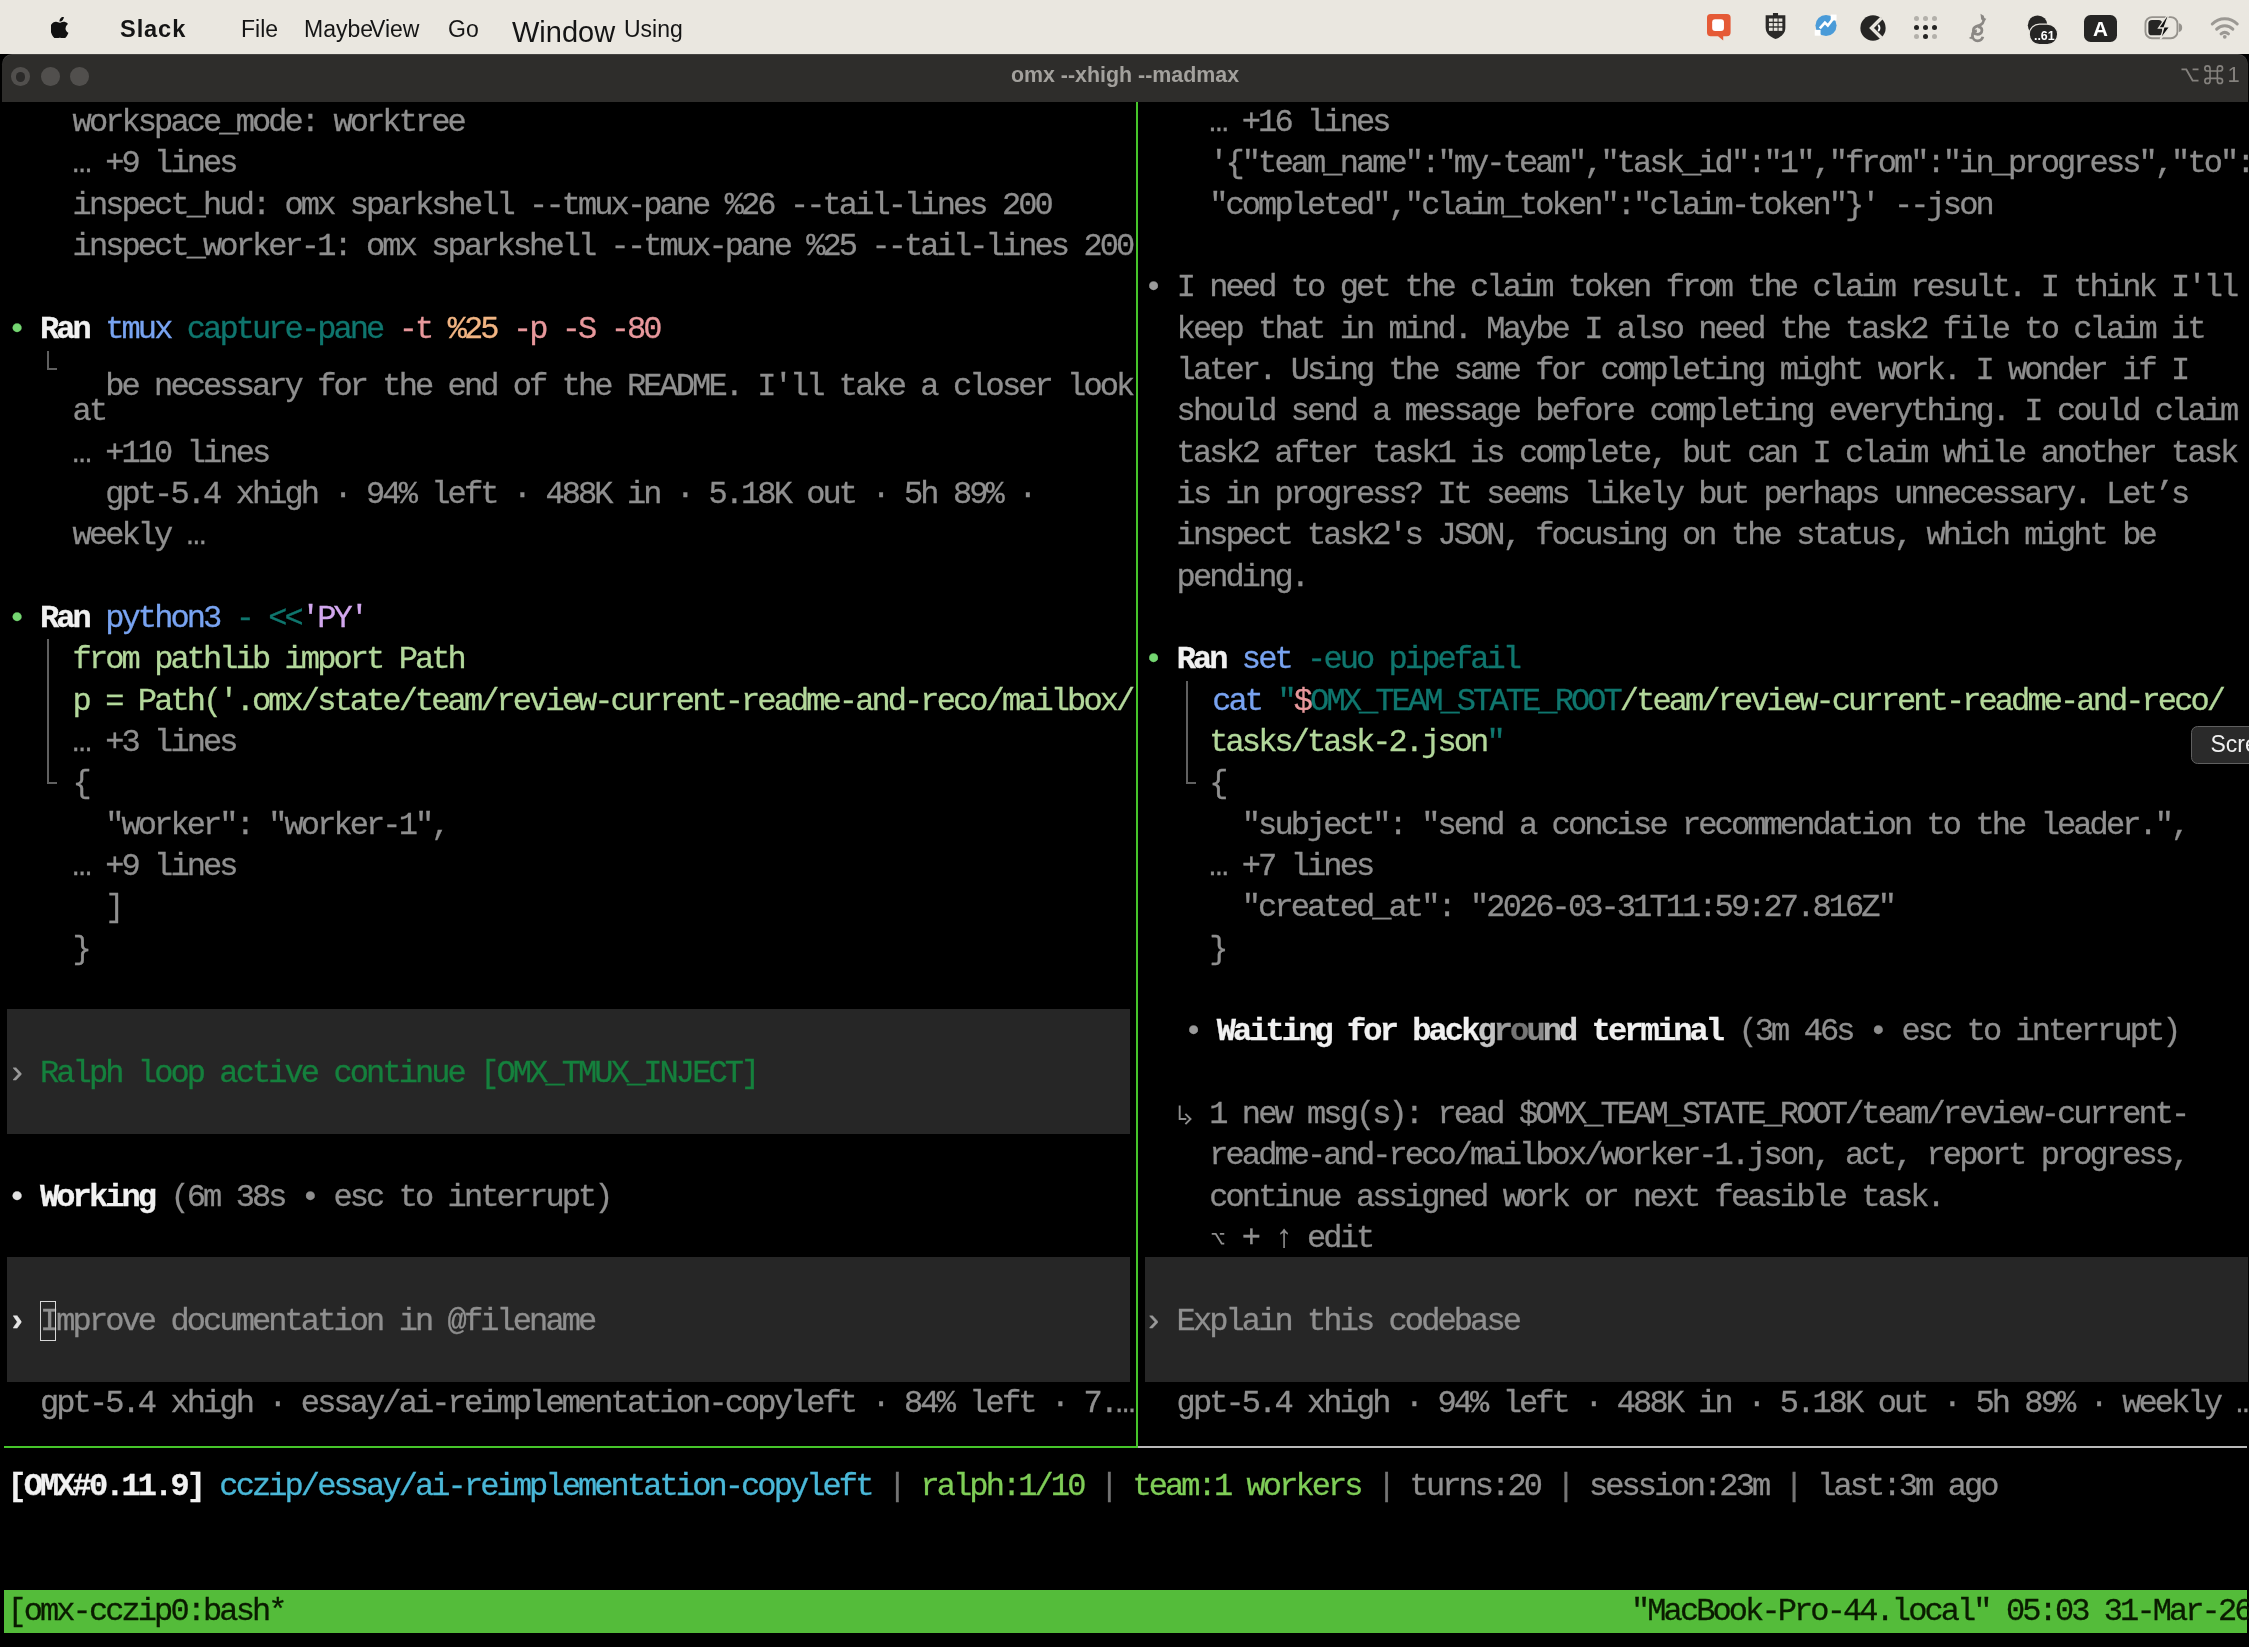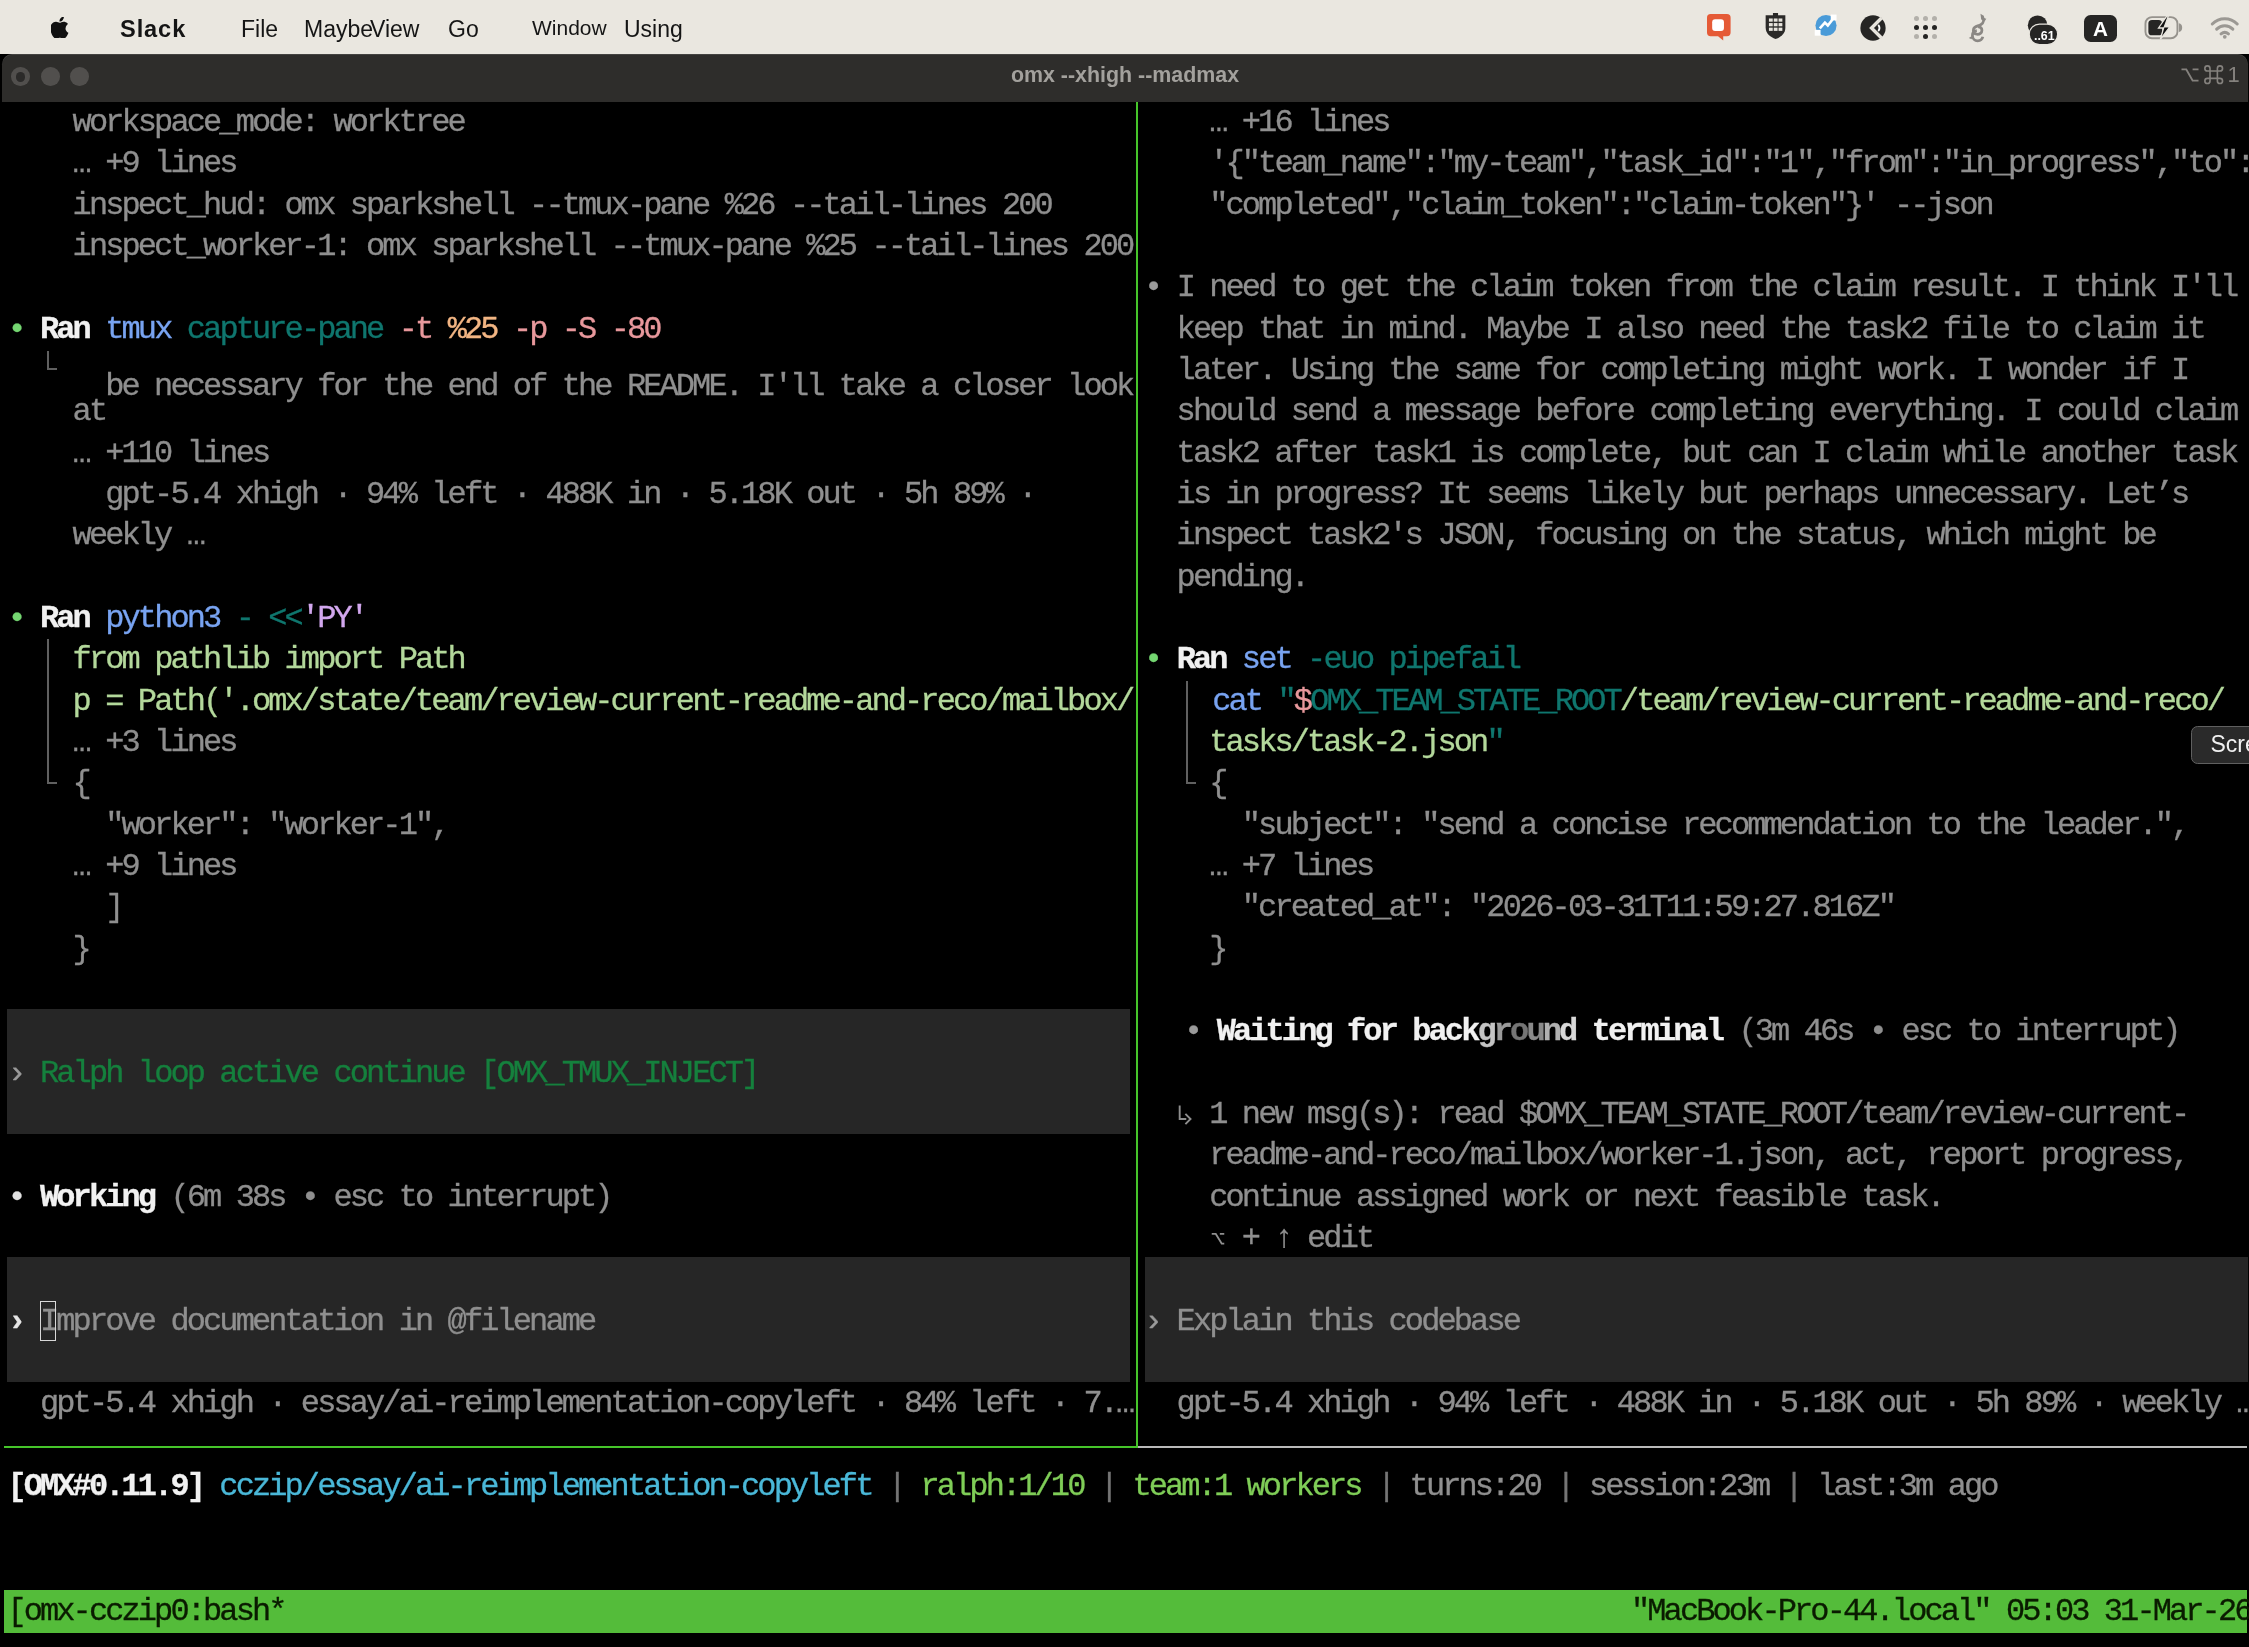--- a/index.html
+++ b/index.html
@@ -48,21 +48,21 @@
 
 <div class="abs" style="left:0;top:0;width:2250px;height:54px;background:#eae7e0"></div>
 <svg class="abs" style="left:51px;top:17px" width="17.7" height="21.4" viewBox="0 0 18 22">
     <path fill="#111" d="M14.9 11.6c0-3 2.4-4.4 2.5-4.5-1.4-2-3.5-2.3-4.2-2.3-1.8-.2-3.5 1.05-4.4 1.05-.9 0-2.3-1.03-3.8-1-2 .03-3.8 1.15-4.8 2.9-2 3.6-.5 8.8 1.4 11.7 1 1.4 2.1 3 3.6 2.9 1.45-.06 2-.93 3.75-.93s2.25.93 3.8.9c1.6-.03 2.55-1.43 3.5-2.83 1.1-1.6 1.55-3.2 1.58-3.28-.03-.01-3-1.15-3-4.58zM12 3.1c.8-.97 1.34-2.32 1.2-3.66-1.15.05-2.55.77-3.38 1.74-.74.86-1.4 2.23-1.22 3.55 1.28.1 2.6-.65 3.4-1.63z"></path>
   </svg>
 <div class="abs" style="left:120px;top:15.5px;font-size:23.6px;font-weight:bold;color:#151515;letter-spacing:0.9px">Slack</div>
 <div class="abs" style="left:241px;top:15.5px;font-size:23px;color:#151515">File</div>
 <div class="abs" style="left:304px;top:15.5px;font-size:23px;color:#151515">Maybe</div>
 <div class="abs" style="left:370px;top:15.5px;font-size:23px;color:#151515">View</div>
 <div class="abs" style="left:448px;top:15.5px;font-size:23px;color:#151515">Go</div>
-<div class="abs" style="left:532px;top:15.5px;font-size:21px;color:#151515">Window</div>
+<div class="abs" style="left:512px;top:15.5px;font-size:29px;color:#151515">Window</div>
 <div class="abs" style="left:624px;top:15.5px;font-size:23px;color:#151515">Using</div>
 <svg class="abs" style="left:1707px;top:14px" width="23.6" height="26.6" viewBox="0 0 32 36">
     <path d="M5 0h22a5 5 0 0 1 5 5v20a5 5 0 0 1-5 5h-5v6l-7-6H5a5 5 0 0 1-5-5V5a5 5 0 0 1 5-5z" fill="#e55a36"></path>
     <rect x="7" y="7" width="16" height="16" rx="4" fill="#fff"></rect>
   </svg>
 <svg class="abs" style="left:1764px;top:13.3px" width="23" height="27" viewBox="0 0 31 37">
     <rect x="12" y="0" width="7" height="5" fill="#2b2a28"></rect>
     <path d="M2 3h27v17c0 9-7 13.5-13.5 15.5C9 33.5 2 29 2 20z" fill="#2b2a28"></path>
     <g fill="#e7e4dd">
       <rect x="6.5" y="7.5" width="5.2" height="4.4"></rect>

